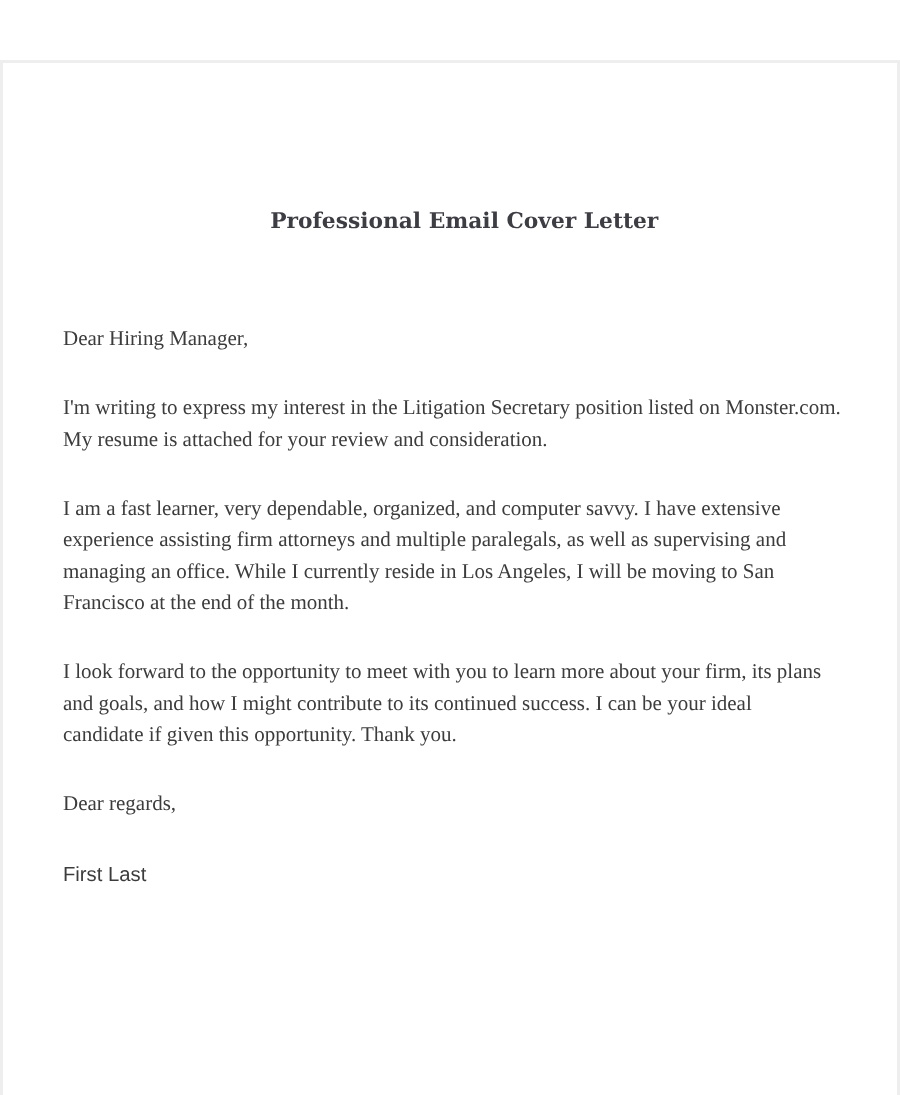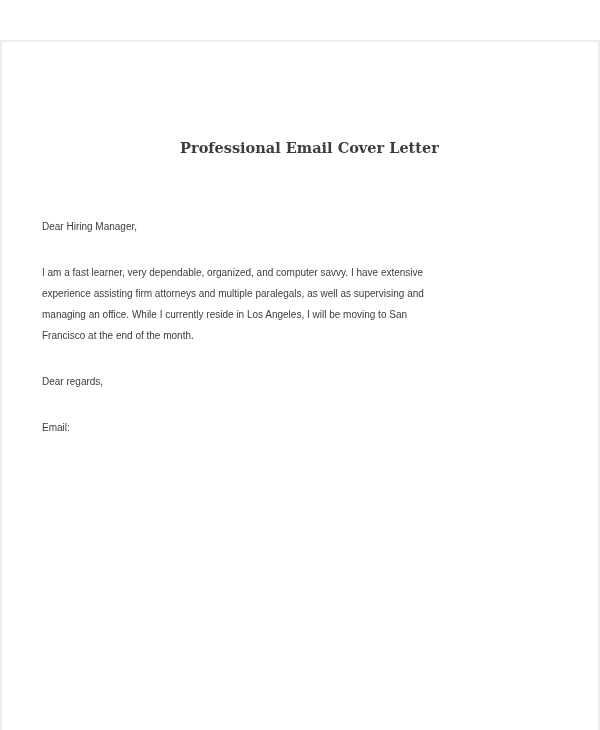--- a/index.html
+++ b/index.html
@@ -24,22 +24,22 @@
   .doc-title {
     font-family: "DejaVu Serif", "Liberation Serif", serif;
     font-weight: bold;
     font-size: 14.5px;
     line-height: 22px;
     color: var(--title-text, #3d3d44);
     text-align: center;
     margin: 0 0 57px 0;
   }
   .para {
-    font-family: Liberation Sans, sans-serif;
-    font-size: 10px;
+    font-family: Liberation Serif, serif;
+    font-size: 14px;
     line-height: 21px;
     color: var(--body-text, #3c3c3c);
     margin: 0 0 25px 0;
     white-space: pre;           
   }
   .sig-line {
     font-family: "Liberation Sans", "DejaVu Sans", sans-serif;
     font-size: 13.5px;
     line-height: 21px;
     color: var(--body-text, #3c3c3c);
@@ -51,27 +51,32 @@
 </style>
 </head>
 <body>
 
 <div class="page">
 
   <h1 class="doc-title">Professional Email Cover Letter</h1>
 
   <p class="para">Dear Hiring Manager,</p>
 
+  <p class="para">I'm writing to express my interest in the Litigation Secretary position listed on Monster.com.
+My resume is attached for your review and consideration.</p>
 
   <p class="para">I am a fast learner, very dependable, organized, and computer savvy. I have extensive
 experience assisting firm attorneys and multiple paralegals, as well as supervising and
 managing an office. While I currently reside in Los Angeles, I will be moving to San
 Francisco at the end of the month.</p>
 
+  <p class="para">I look forward to the opportunity to meet with you to learn more about your firm, its plans
+and goals, and how I might contribute to its continued success. I can be your ideal
+candidate if given this opportunity. Thank you.</p>
 
   <p class="para">Dear regards,</p>
 
   <div class="sig-block">
+    <div class="sig-line">First Last</div>
   </div>
 
-  <p class="para">Email:</p>
 
 </div>
 
 </body></html>

